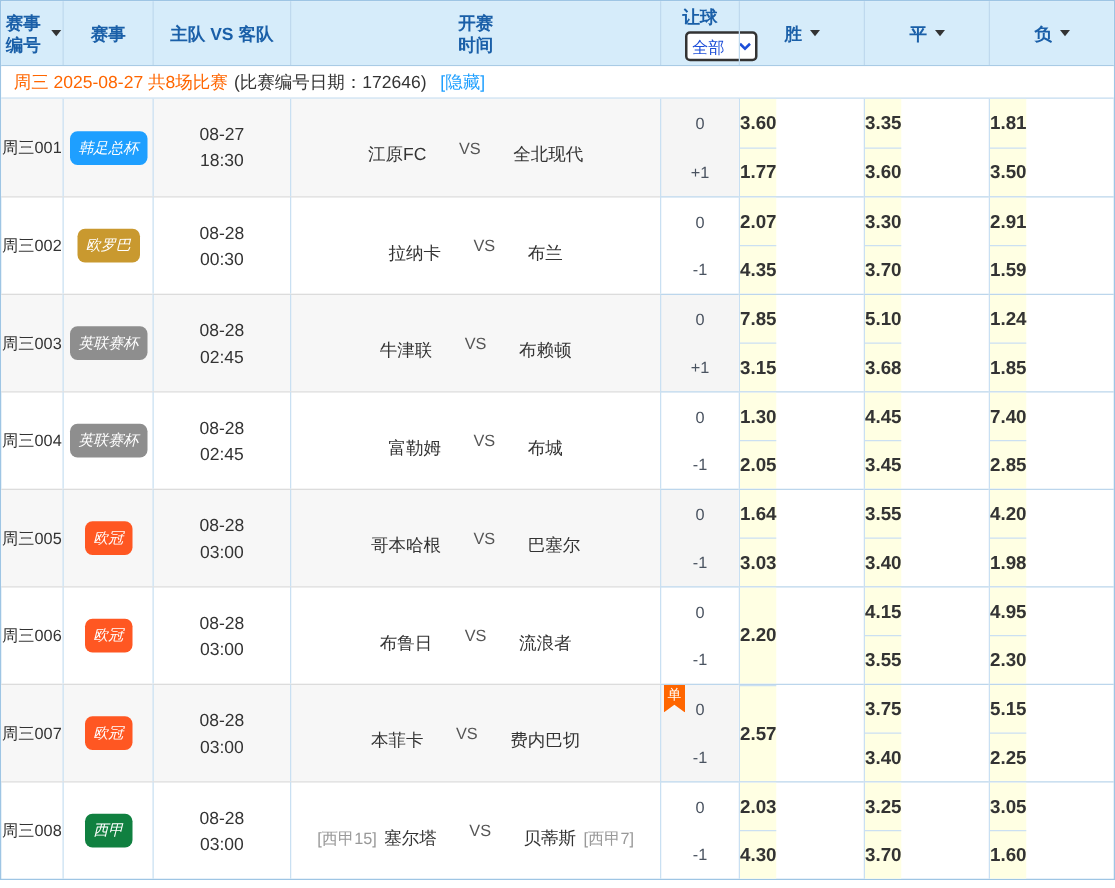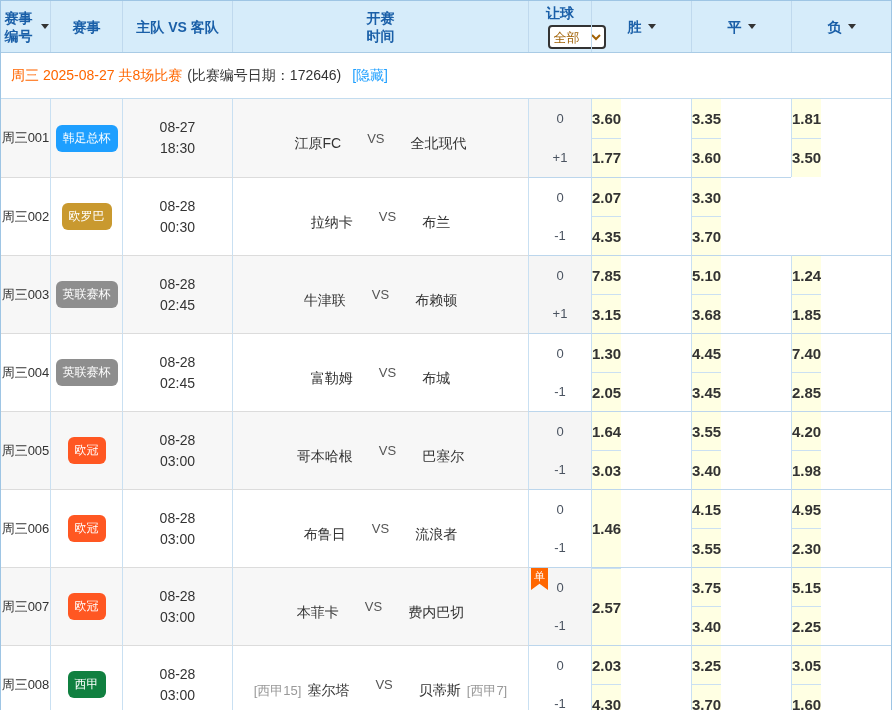--- a/index.html
+++ b/index.html
@@ -20,29 +20,29 @@
   }
   .hcell:first-child { border-left:none; }
   .wrap2 { width:32px; word-break:break-all; }
   .tri {
     width:0; height:0; display:inline-block;
     border-left:4px solid transparent; border-right:4px solid transparent;
     border-top:5px solid #333; margin-left:6px;
   }
   .hcell.col-handicap { flex-direction:column; gap:3px; }
   .handicap-select {
-    width:58px; height:24px; font-size:13px; color:#a16207;
+    width:58px; height:24px; font-size:13px; color:#1d4ed8;
     border:2px solid #333; border-radius:4px; background:#fff;
     font-family:inherit;
     margin-left:33px;
   }
 
   
   .date-row {
-    height:46px; display:flex; align-items:center; padding-left:10px;
+    height:26px; display:flex; align-items:center; padding-left:10px;
     font-size:14px; background:#fff; border-bottom:1px solid #C3DCEF; gap:5px;
   }
   .date-hl  { color:#FF6600; }
   .date-sub { color:#333; }
   .hide-link { color:#1E9FFF; cursor:pointer; margin-left:6px; }
 
   
   .match-row {
     display:grid;
     grid-template-columns:49px 72px 110px 296px 63px 100px 100px 100px;
@@ -52,21 +52,21 @@
   .cell:first-child { border-left:none; }
   .match-row:not(:first-child) .cell { border-top:1px solid #DCDCDC; }
   .match-row:not(:first-child) .c-handicap,
   .match-row:not(:first-child) .c-odds { border-top-color:#BCD6EC; }
   .match-row:nth-child(odd) .cell { background:#F7F7F7; }
   .match-row:nth-child(odd) .c-handicap { background:#F5F5F5; }
 
   .c-no { flex-direction:row; font-size:13px; color:#333; line-height:20px; }
   .badge {
     display:inline-block; min-width:34px; padding:5px 7px; border-radius:6px;
-    color:#fff; font-size:12px; text-align:center; white-space:nowrap;
+    color:#fff; font-size:12px; text-align:center; white-space:nowrap;font-style:italic;
   }
   .c-time { flex-direction:column; font-size:14px; color:#333; line-height:21px; }
 
   .c-teams { gap:26px; font-size:14px; color:#333; }
   .side { display:inline-flex; align-items:baseline; gap:6px;margin-top:12px; }
   .team { color:#333; }
   .rank { color:#999; font-size:13px; }
   .vs { color:#555; font-size:13px; }
 
   .c-handicap {
@@ -205,20 +205,24 @@
       <div class="hline">-1</div>
     </div>
     <div class="cell c-odds">
       <div class="odds-cell">2.07</div>
       <div class="odds-cell second">4.35</div>
     </div>
     <div class="cell c-odds">
       <div class="odds-cell">3.30</div>
       <div class="odds-cell second">3.70</div>
     </div>
+    <div class="cell c-odds">
+      <div class="odds-cell">2.91</div>
+      <div class="odds-cell second">1.59</div>
+    </div>
   </div>
 
   <div class="match-row">
     <div class="cell c-no">
       <div>周三</div>
       <div>003</div>
     </div>
     <div class="cell">
       <span class="badge" style="background: rgb(142, 142, 142);">英联赛杯</span>
     </div>
@@ -362,21 +366,21 @@
         <span class="team">流浪者</span>
 
       </span>
     </div>
     <div class="cell c-handicap">
 
       <div class="hline">0</div>
       <div class="hline">-1</div>
     </div>
     <div class="cell c-odds">
-      <div class="odds-cell">1.46</div>
+      <div class="odds-cell">2.20</div>
     </div>
     <div class="cell c-odds">
       <div class="odds-cell">4.15</div>
       <div class="odds-cell second">3.55</div>
     </div>
     <div class="cell c-odds">
       <div class="odds-cell">4.95</div>
       <div class="odds-cell second">2.30</div>
     </div>
   </div>

